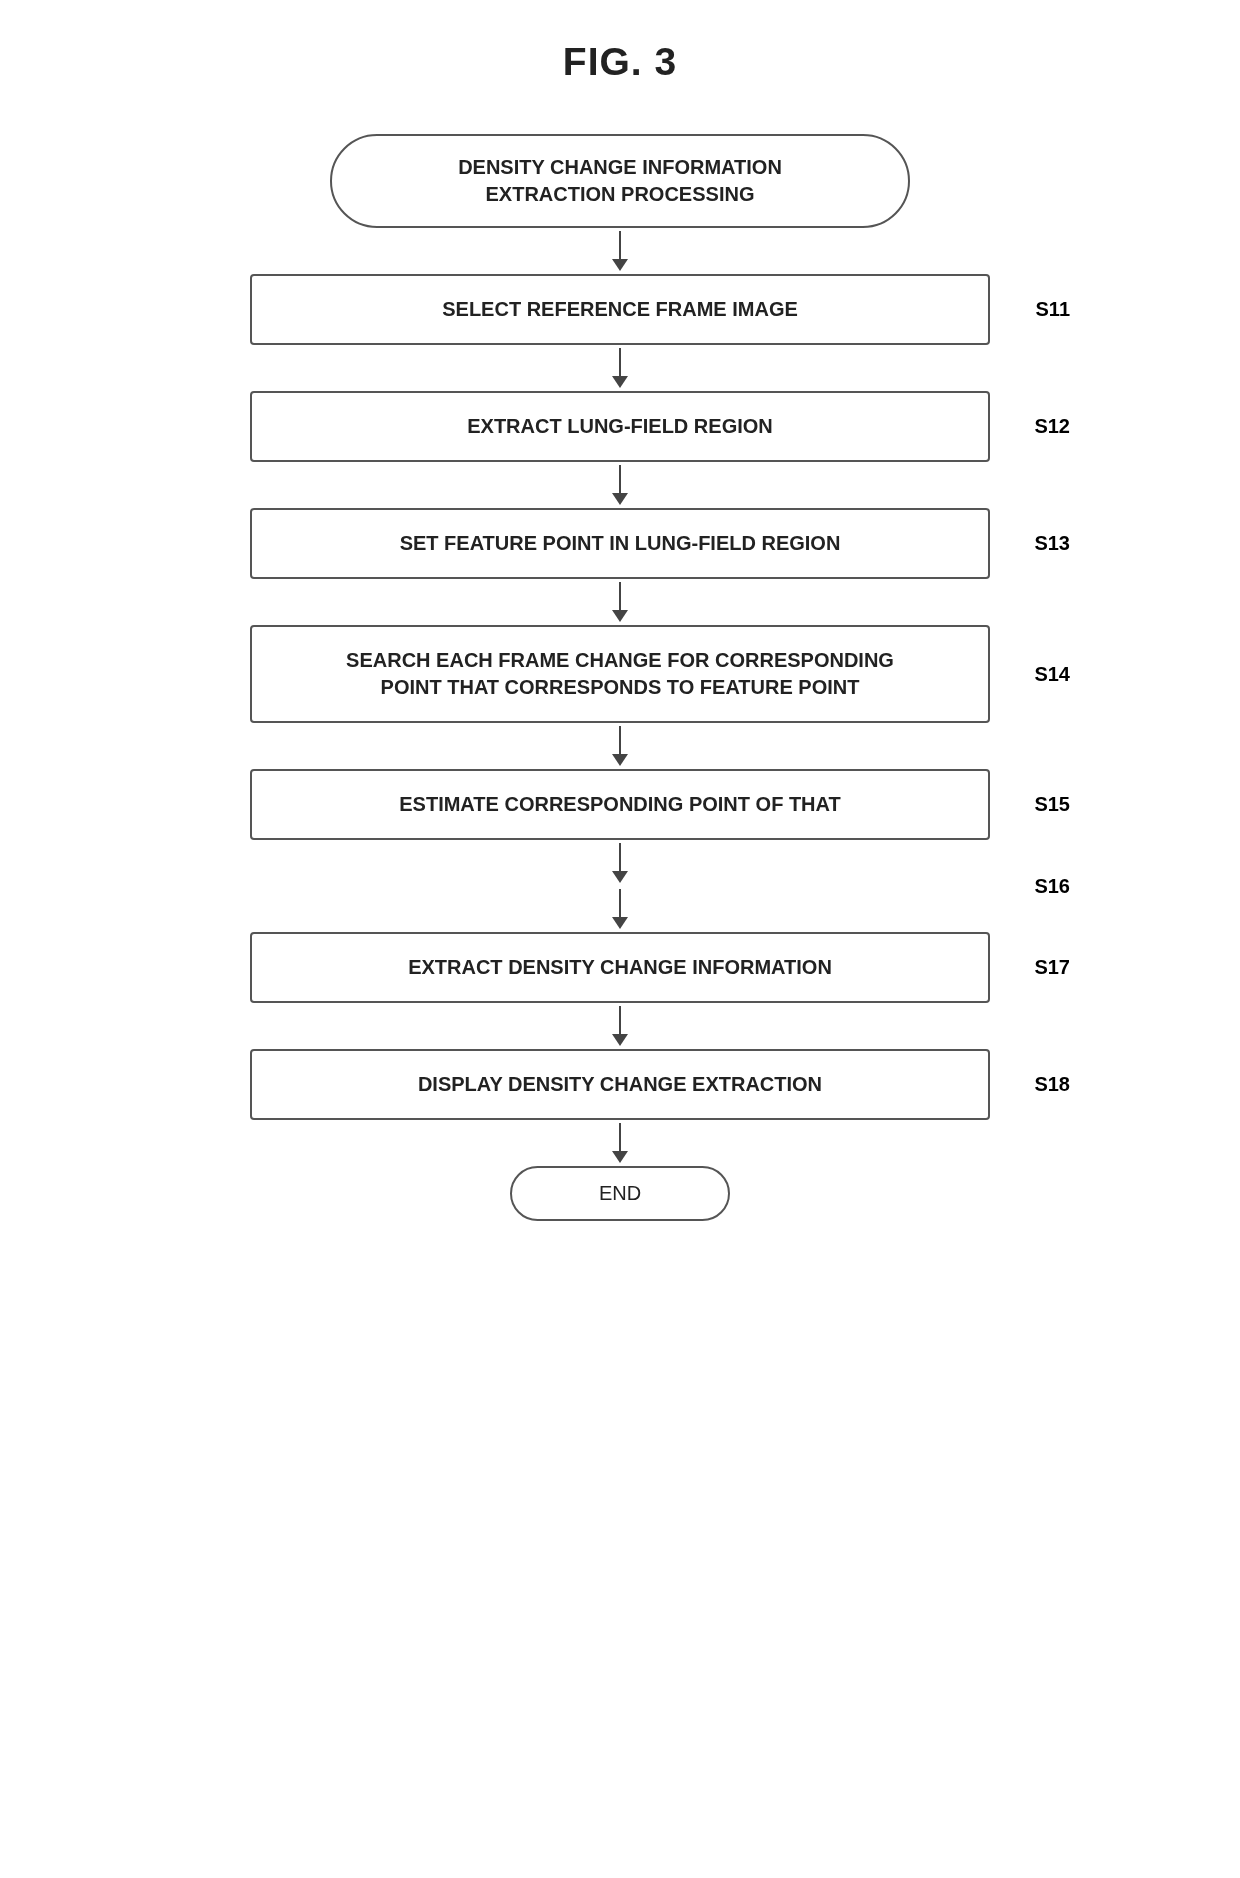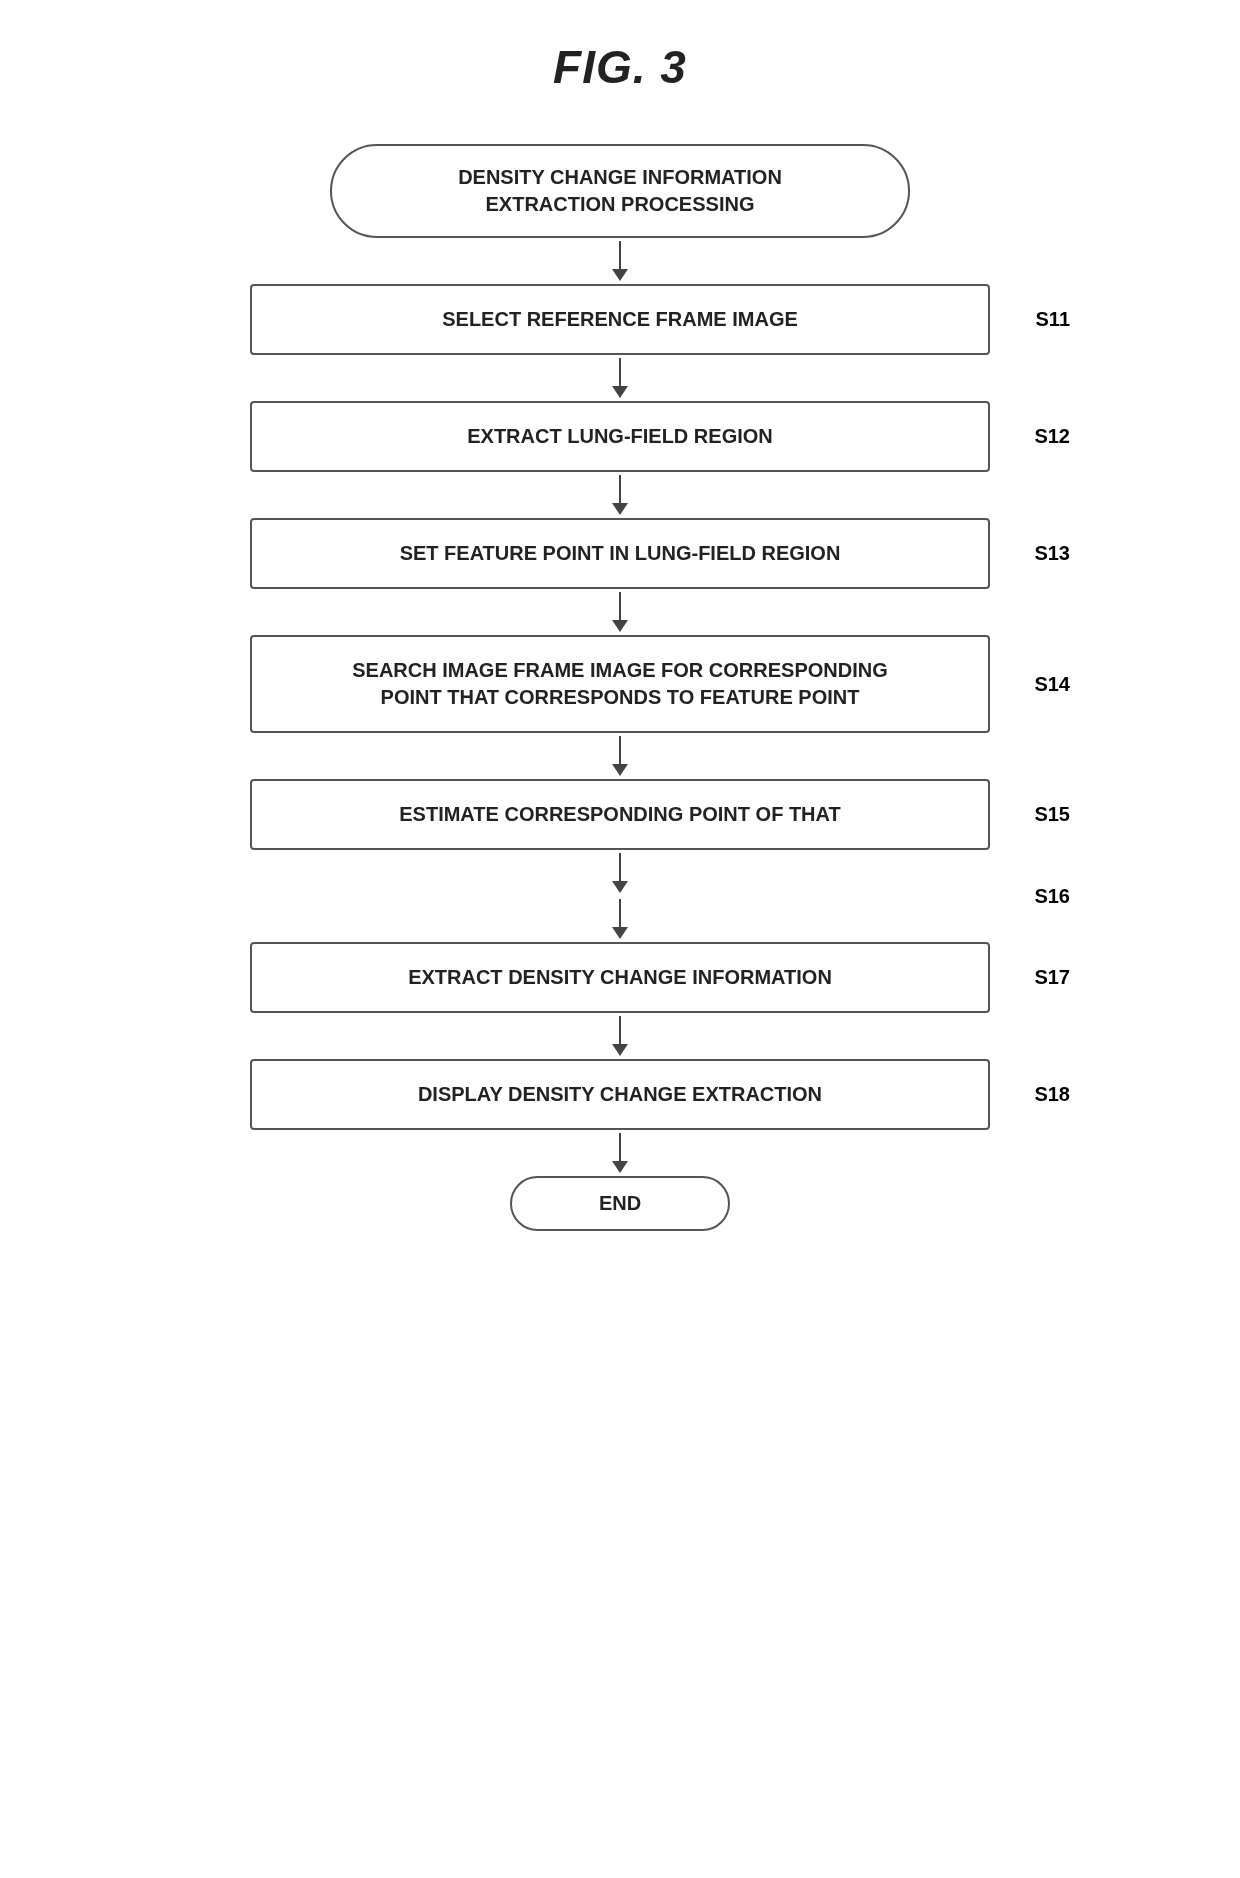--- a/index.html
+++ b/index.html
@@ -13,22 +13,21 @@
       font-family: Arial, sans-serif;
       width: 1240px;
       min-height: 1878px;
       display: flex;
       flex-direction: column;
       align-items: center;
       padding: 40px 20px;
     }
 
     .figure-title {
-      font-size: 46px;
-      font-style: italic;
+      font-size: 39px;
       font-weight: bold;
       margin-bottom: 50px;
       color: #222;
       letter-spacing: 1px;
     }
 
     .flowchart {
       display: flex;
       flex-direction: column;
       align-items: flex-start;
@@ -109,21 +108,21 @@
       border-right: 8px solid transparent;
       border-top: 12px solid #444;
     }
 
     .end-pill {
       border: 2px solid #555;
       border-radius: 50px;
       padding: 14px 60px;
       text-align: center;
       font-size: 20px;
-      font-weight: bold;
+      font-weight: normal;
       color: #222;
       background: #fff;
       width: 220px;
     }
   </style>
 </head>
 <body>
 
 <div class="figure-title">FIG. 3</div>
 
@@ -174,21 +173,21 @@
 
   <div class="arrow-container">
     <div class="arrow">
       <div class="arrow-line"></div>
       <div class="arrow-head"></div>
     </div>
   </div>
 
   <div class="step-row">
     <div class="rect-box">
-      <span>SEARCH IMAGE FRAME IMAGE FOR CORRESPONDING</span><br>
+      <span>SEARCH EACH FRAME CHANGE FOR CORRESPONDING</span><br>
       <span>POINT THAT CORRESPONDS TO FEATURE POINT</span>
     </div>
     <div class="step-label">S14</div>
   </div>
 
   <div class="arrow-container">
     <div class="arrow">
       <div class="arrow-line"></div>
       <div class="arrow-head"></div>
     </div>

